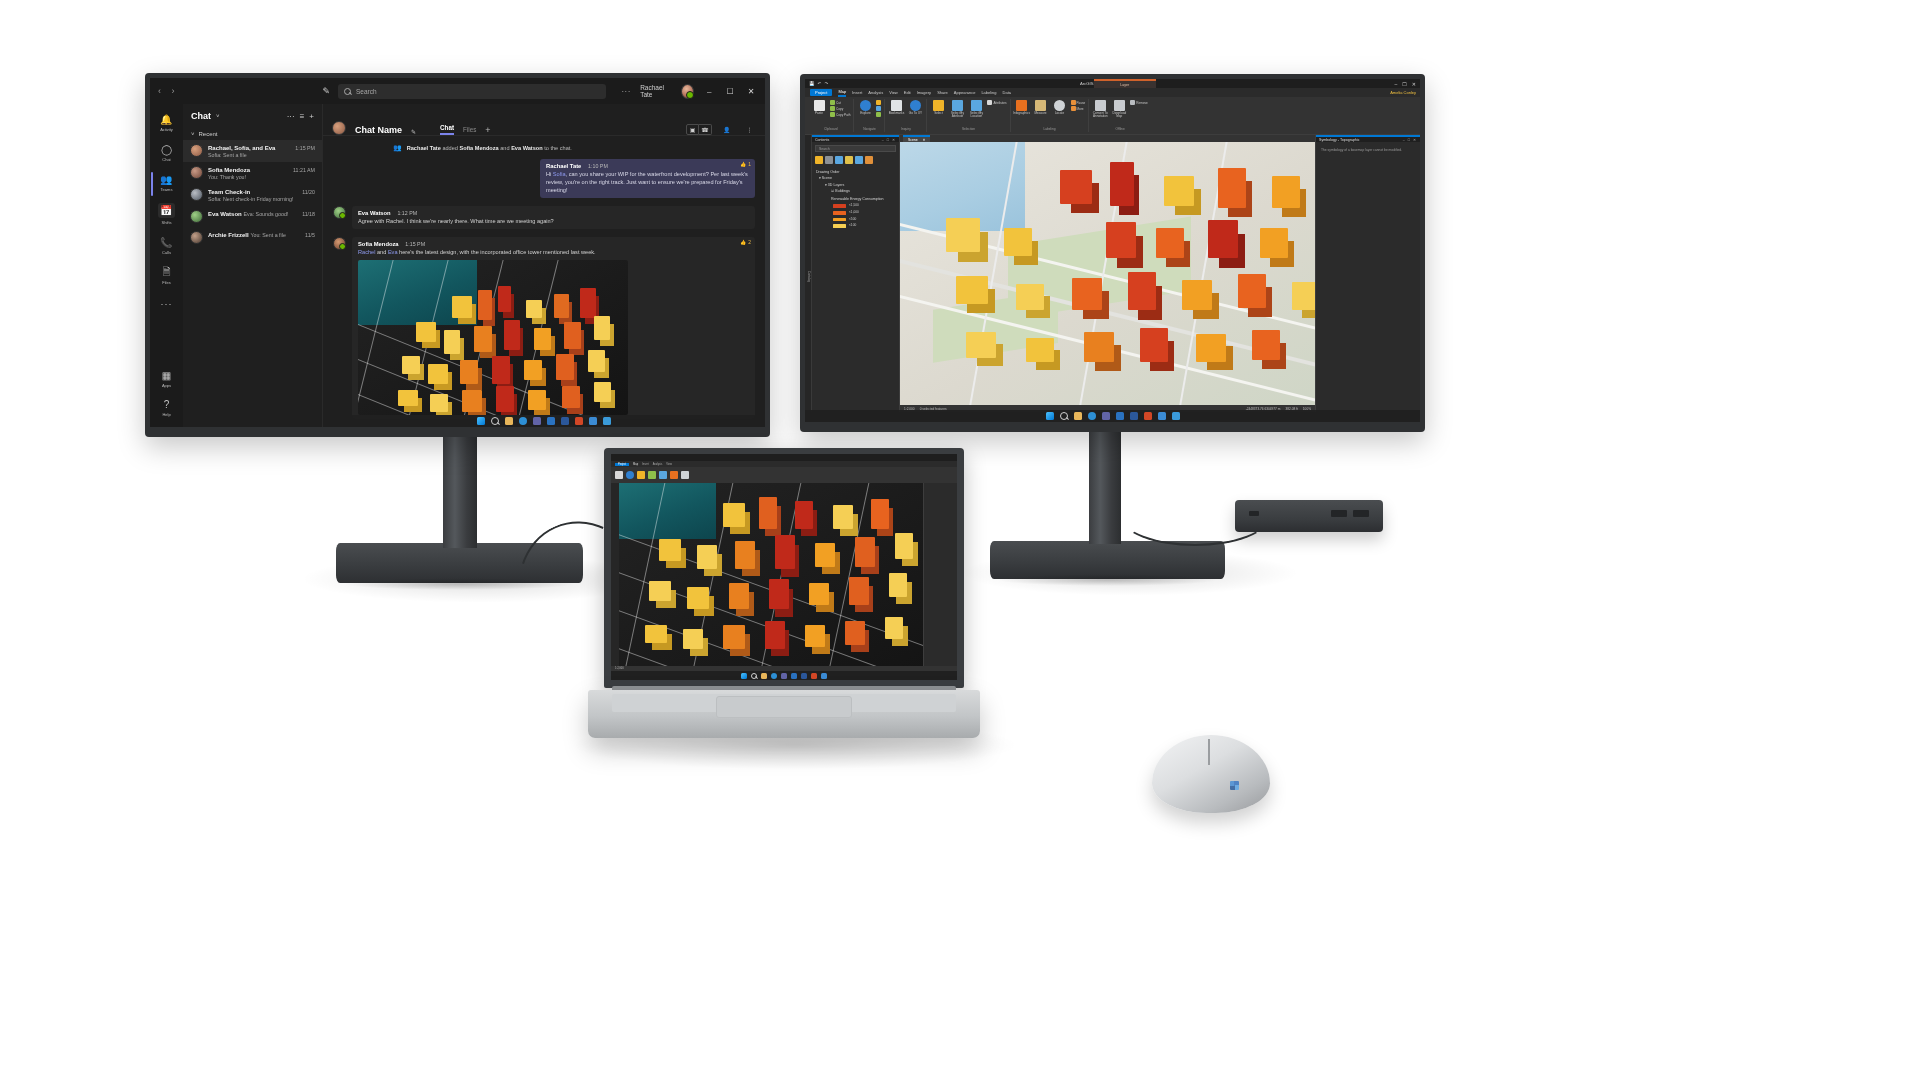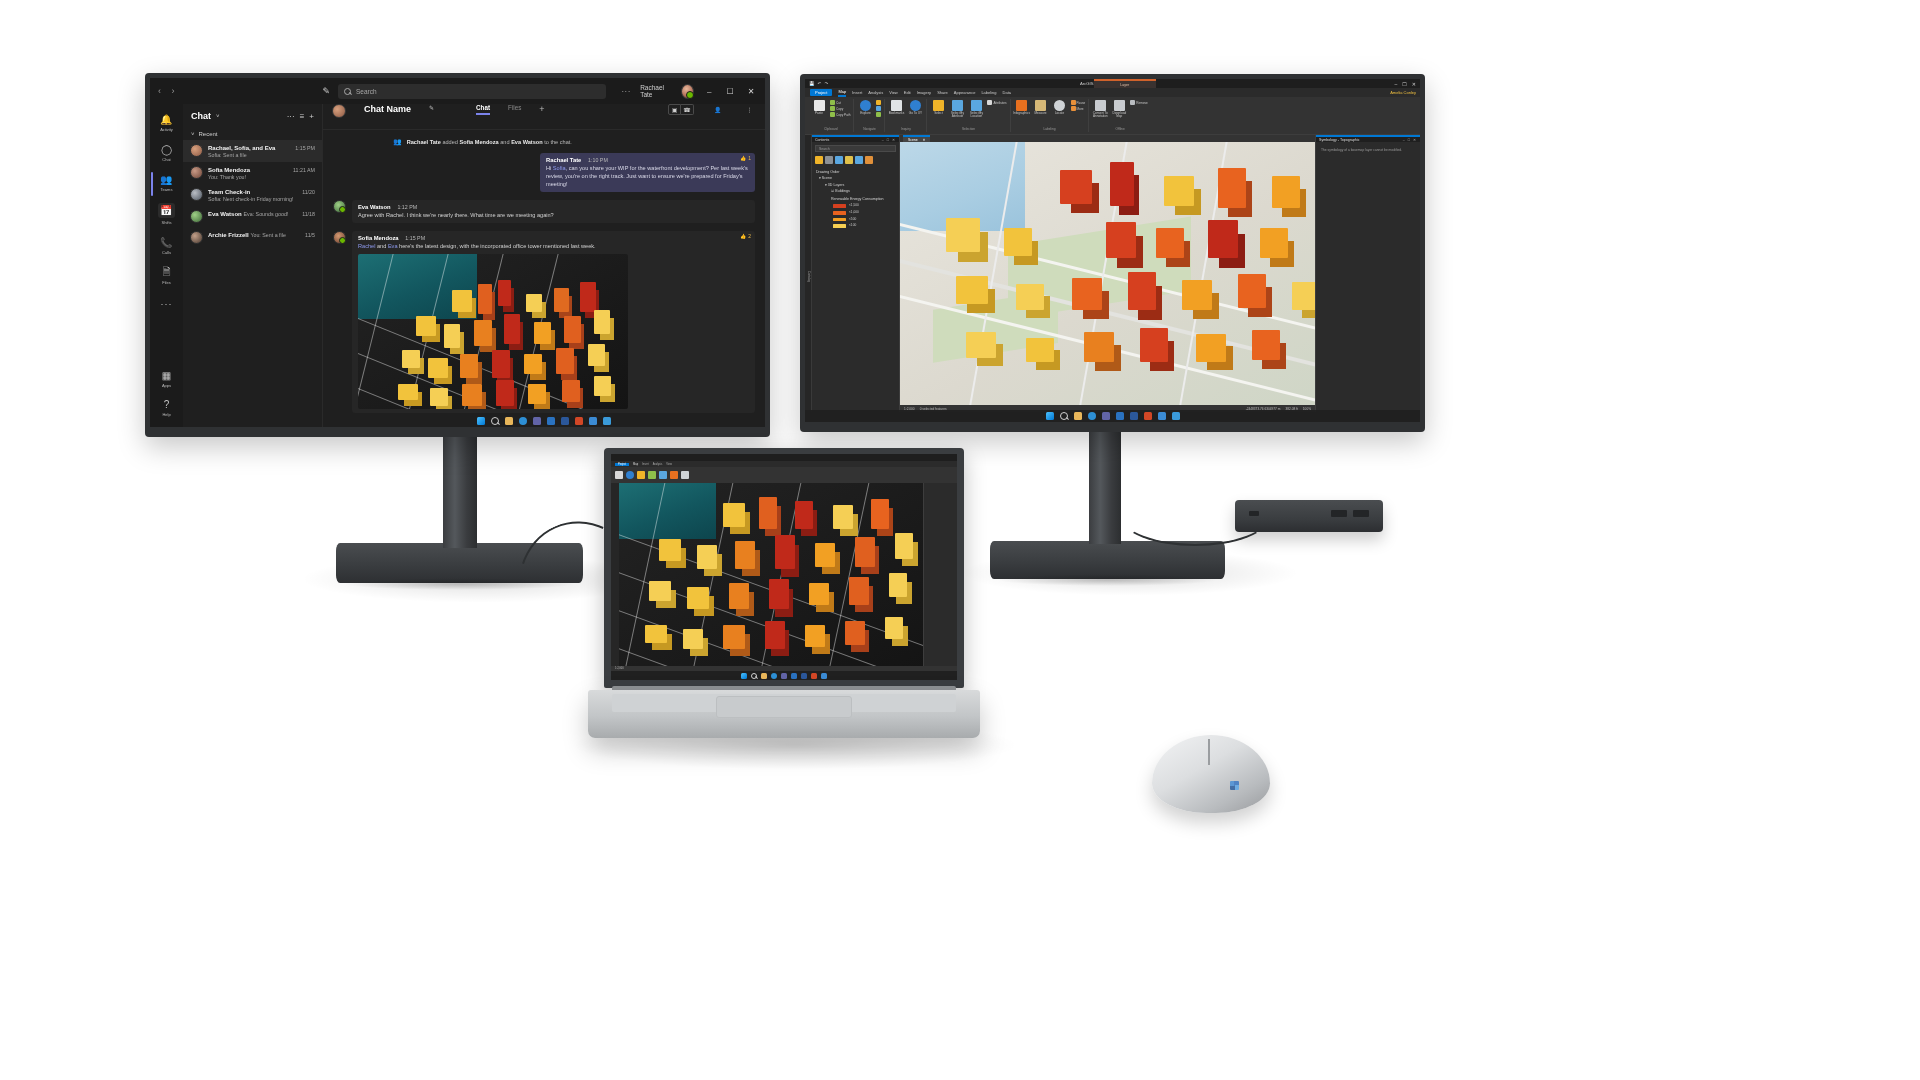--- a/index.html
+++ b/index.html
@@ -90,21 +90,21 @@
   .recent-row { display:flex; align-items:center; gap:4px; padding:3px 8px; color:#cfcfcf; font-size:6px;}
   .chat-item { display:flex; gap:5px; padding:4px 7px; align-items:flex-start; }
   .chat-item.active { background:#2b2b2b; }
   .ci-avatar { width:13px;height:13px;border-radius:50%;flex:0 0 auto; border:1px solid #333; }
   .ci-main { flex:1; min-width:0; }
   .ci-name { font-size:6px; color:#f2f2f2; font-weight:bold; white-space:nowrap; overflow:hidden; }
   .ci-prev { font-size:5.3px; color:#a6a6a6; white-space:nowrap; overflow:hidden; }
   .ci-time { font-size:5.3px; color:#a6a6a6; flex:0 0 auto; padding-top:1px;}
 
   .convo { flex:1; background:#1f1f1f; display:flex; flex-direction:column; position:relative;}
-  .convo-head { height:26px; display:flex; align-items:flex-start; gap:18px; padding:0 9px; border-bottom:1px solid #2a2a2a;}
+  .convo-head { height:26px; display:flex; align-items:flex-end; gap:9px; padding:0 9px; border-bottom:1px solid #2a2a2a;margin-top:6px;}
   .ch-avatar { width:14px;height:14px;border-radius:50%; border:1px solid #3a3a3a;}
   .ch-title { font-size:9px; font-weight:bold; color:#fff; }
   .ch-pencil { font-size:6px; color:#b9b9b9; }
   .ch-tab { font-size:6.3px; color:#cfcfcf; padding-bottom:2px; }
   .ch-tab.active { color:#fff; border-bottom:2px solid #7b83eb; font-weight:bold;}
   .ch-tab.dim { color:#8a8a8a; }
   .ch-plus { color:#b9b9b9; font-size:9px; }
   .ch-spacer { flex:1; }
   .ch-btn { width:13px;height:11px;border:1px solid #4a4a4a;border-radius:2px;display:flex;align-items:center;justify-content:center;color:#d0d0d0;font-size:6px;}
   .ch-grp { display:flex; }

